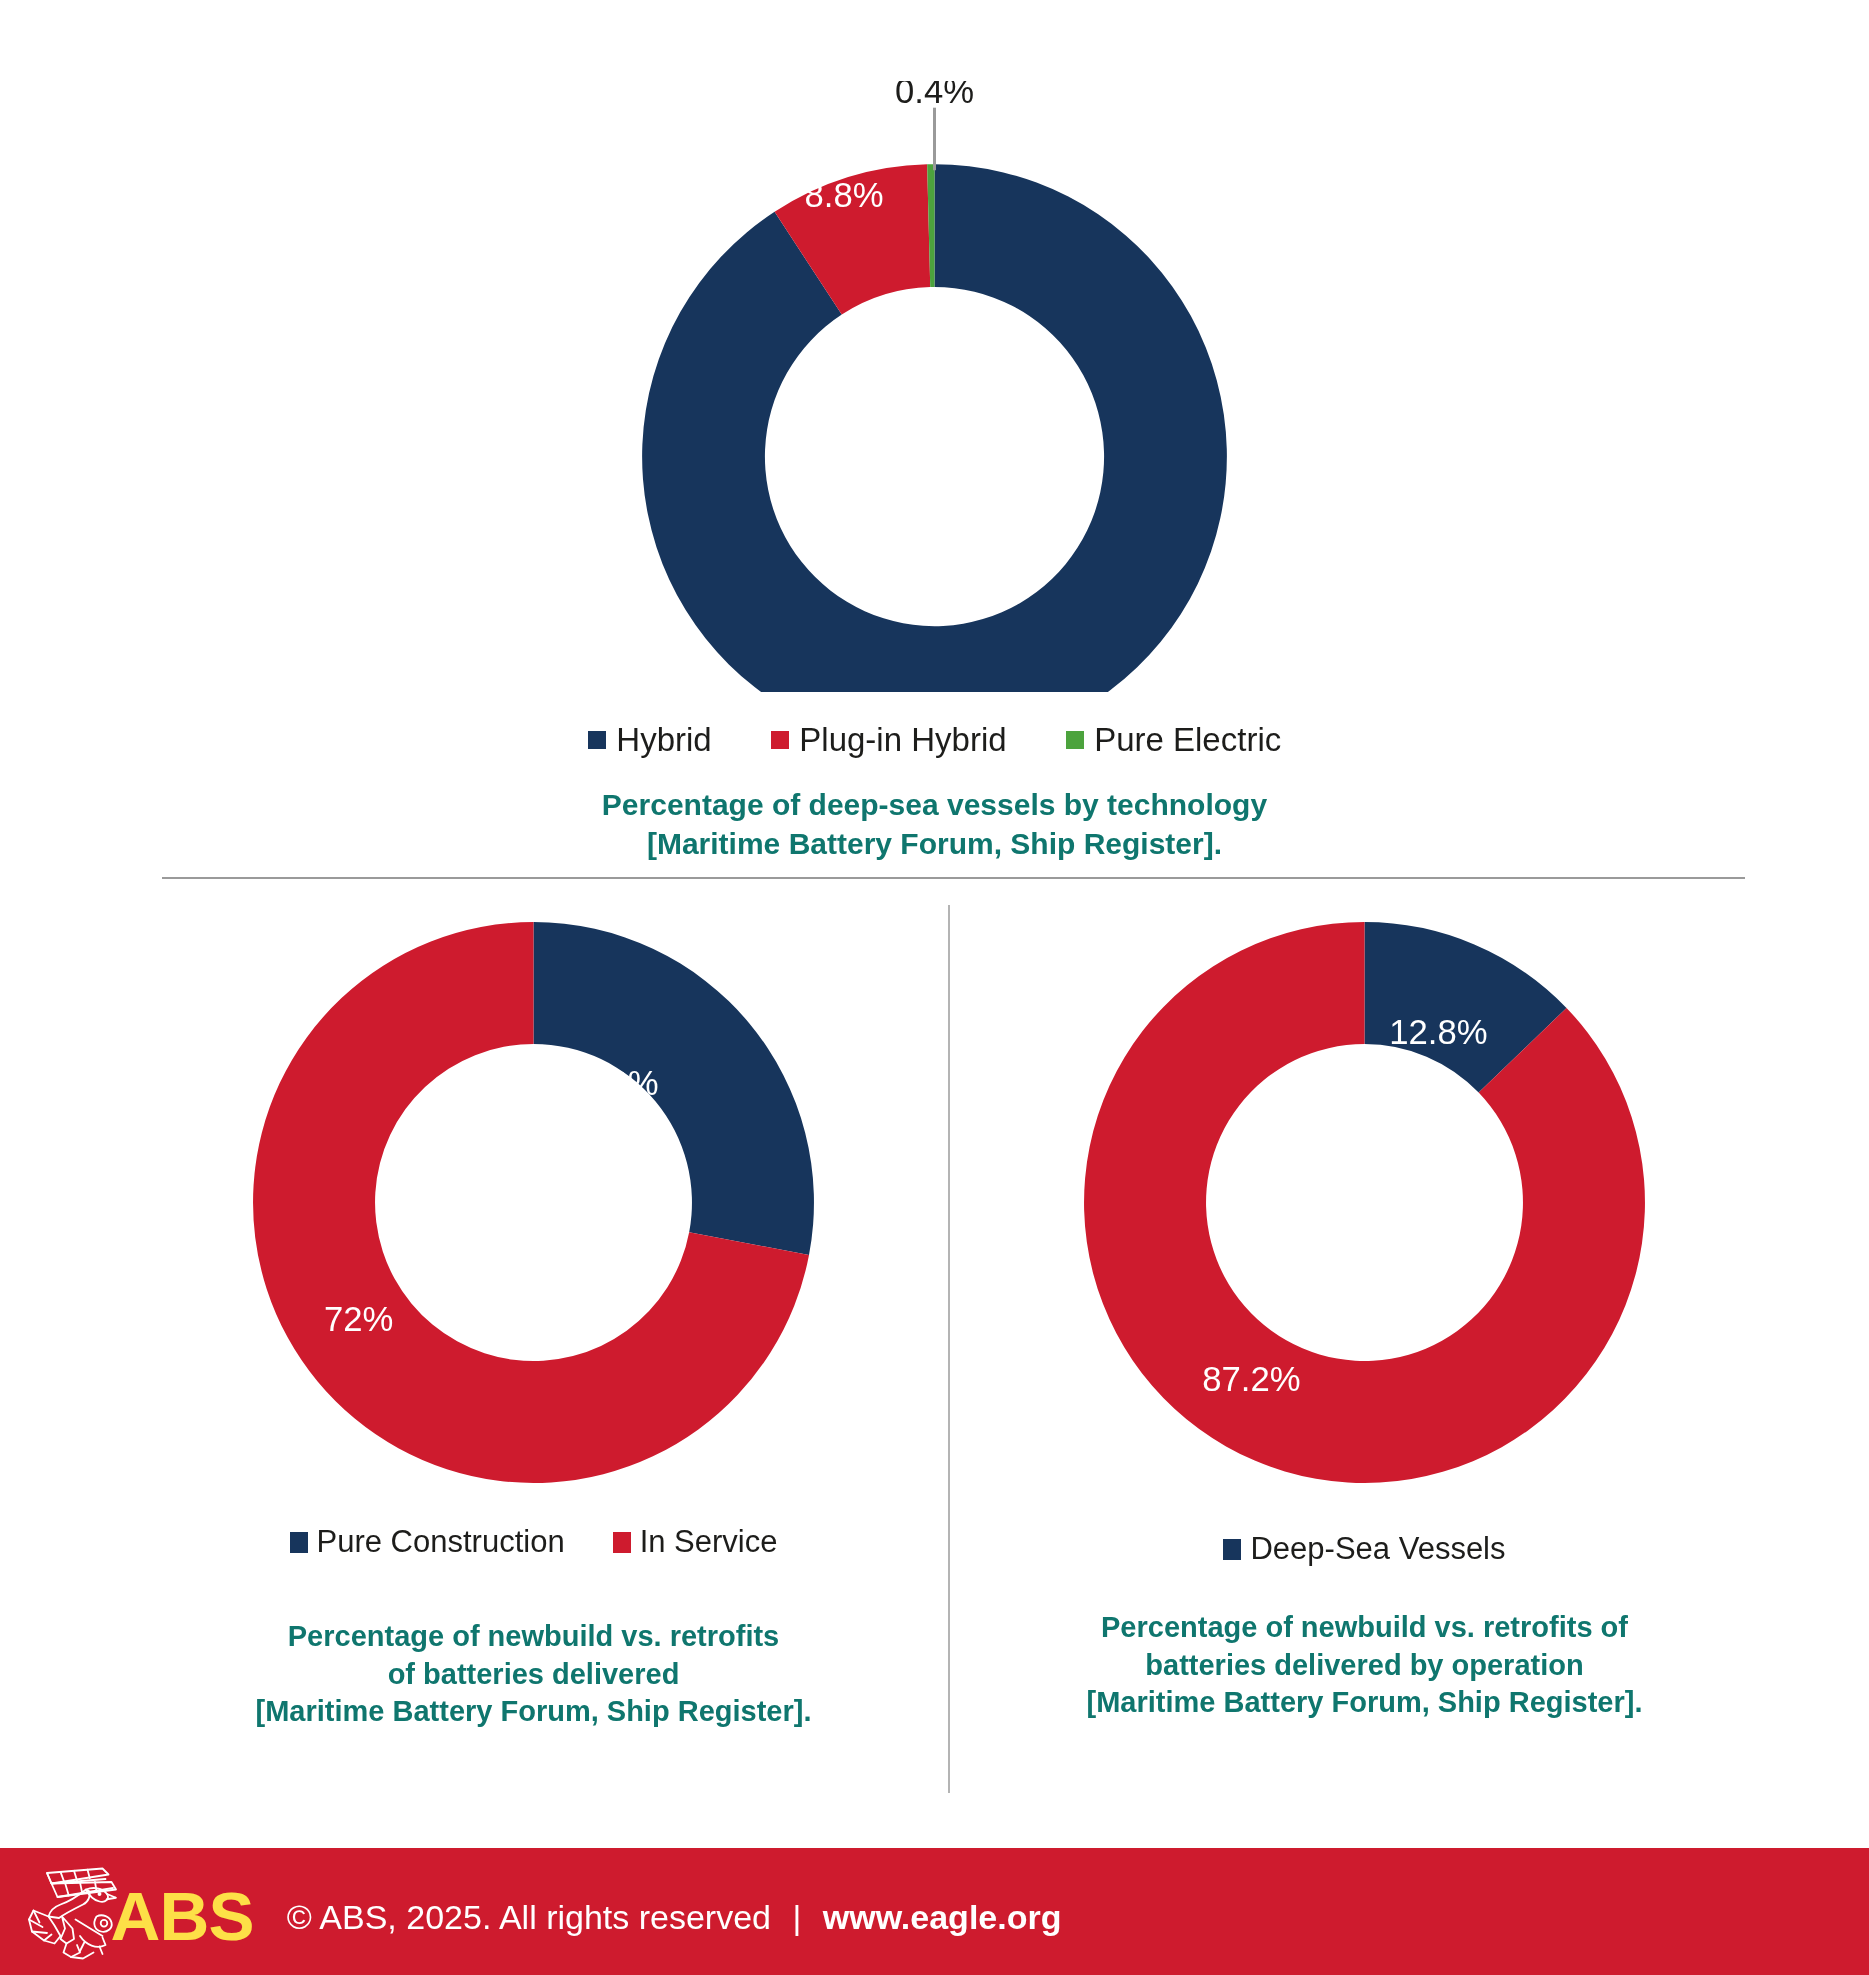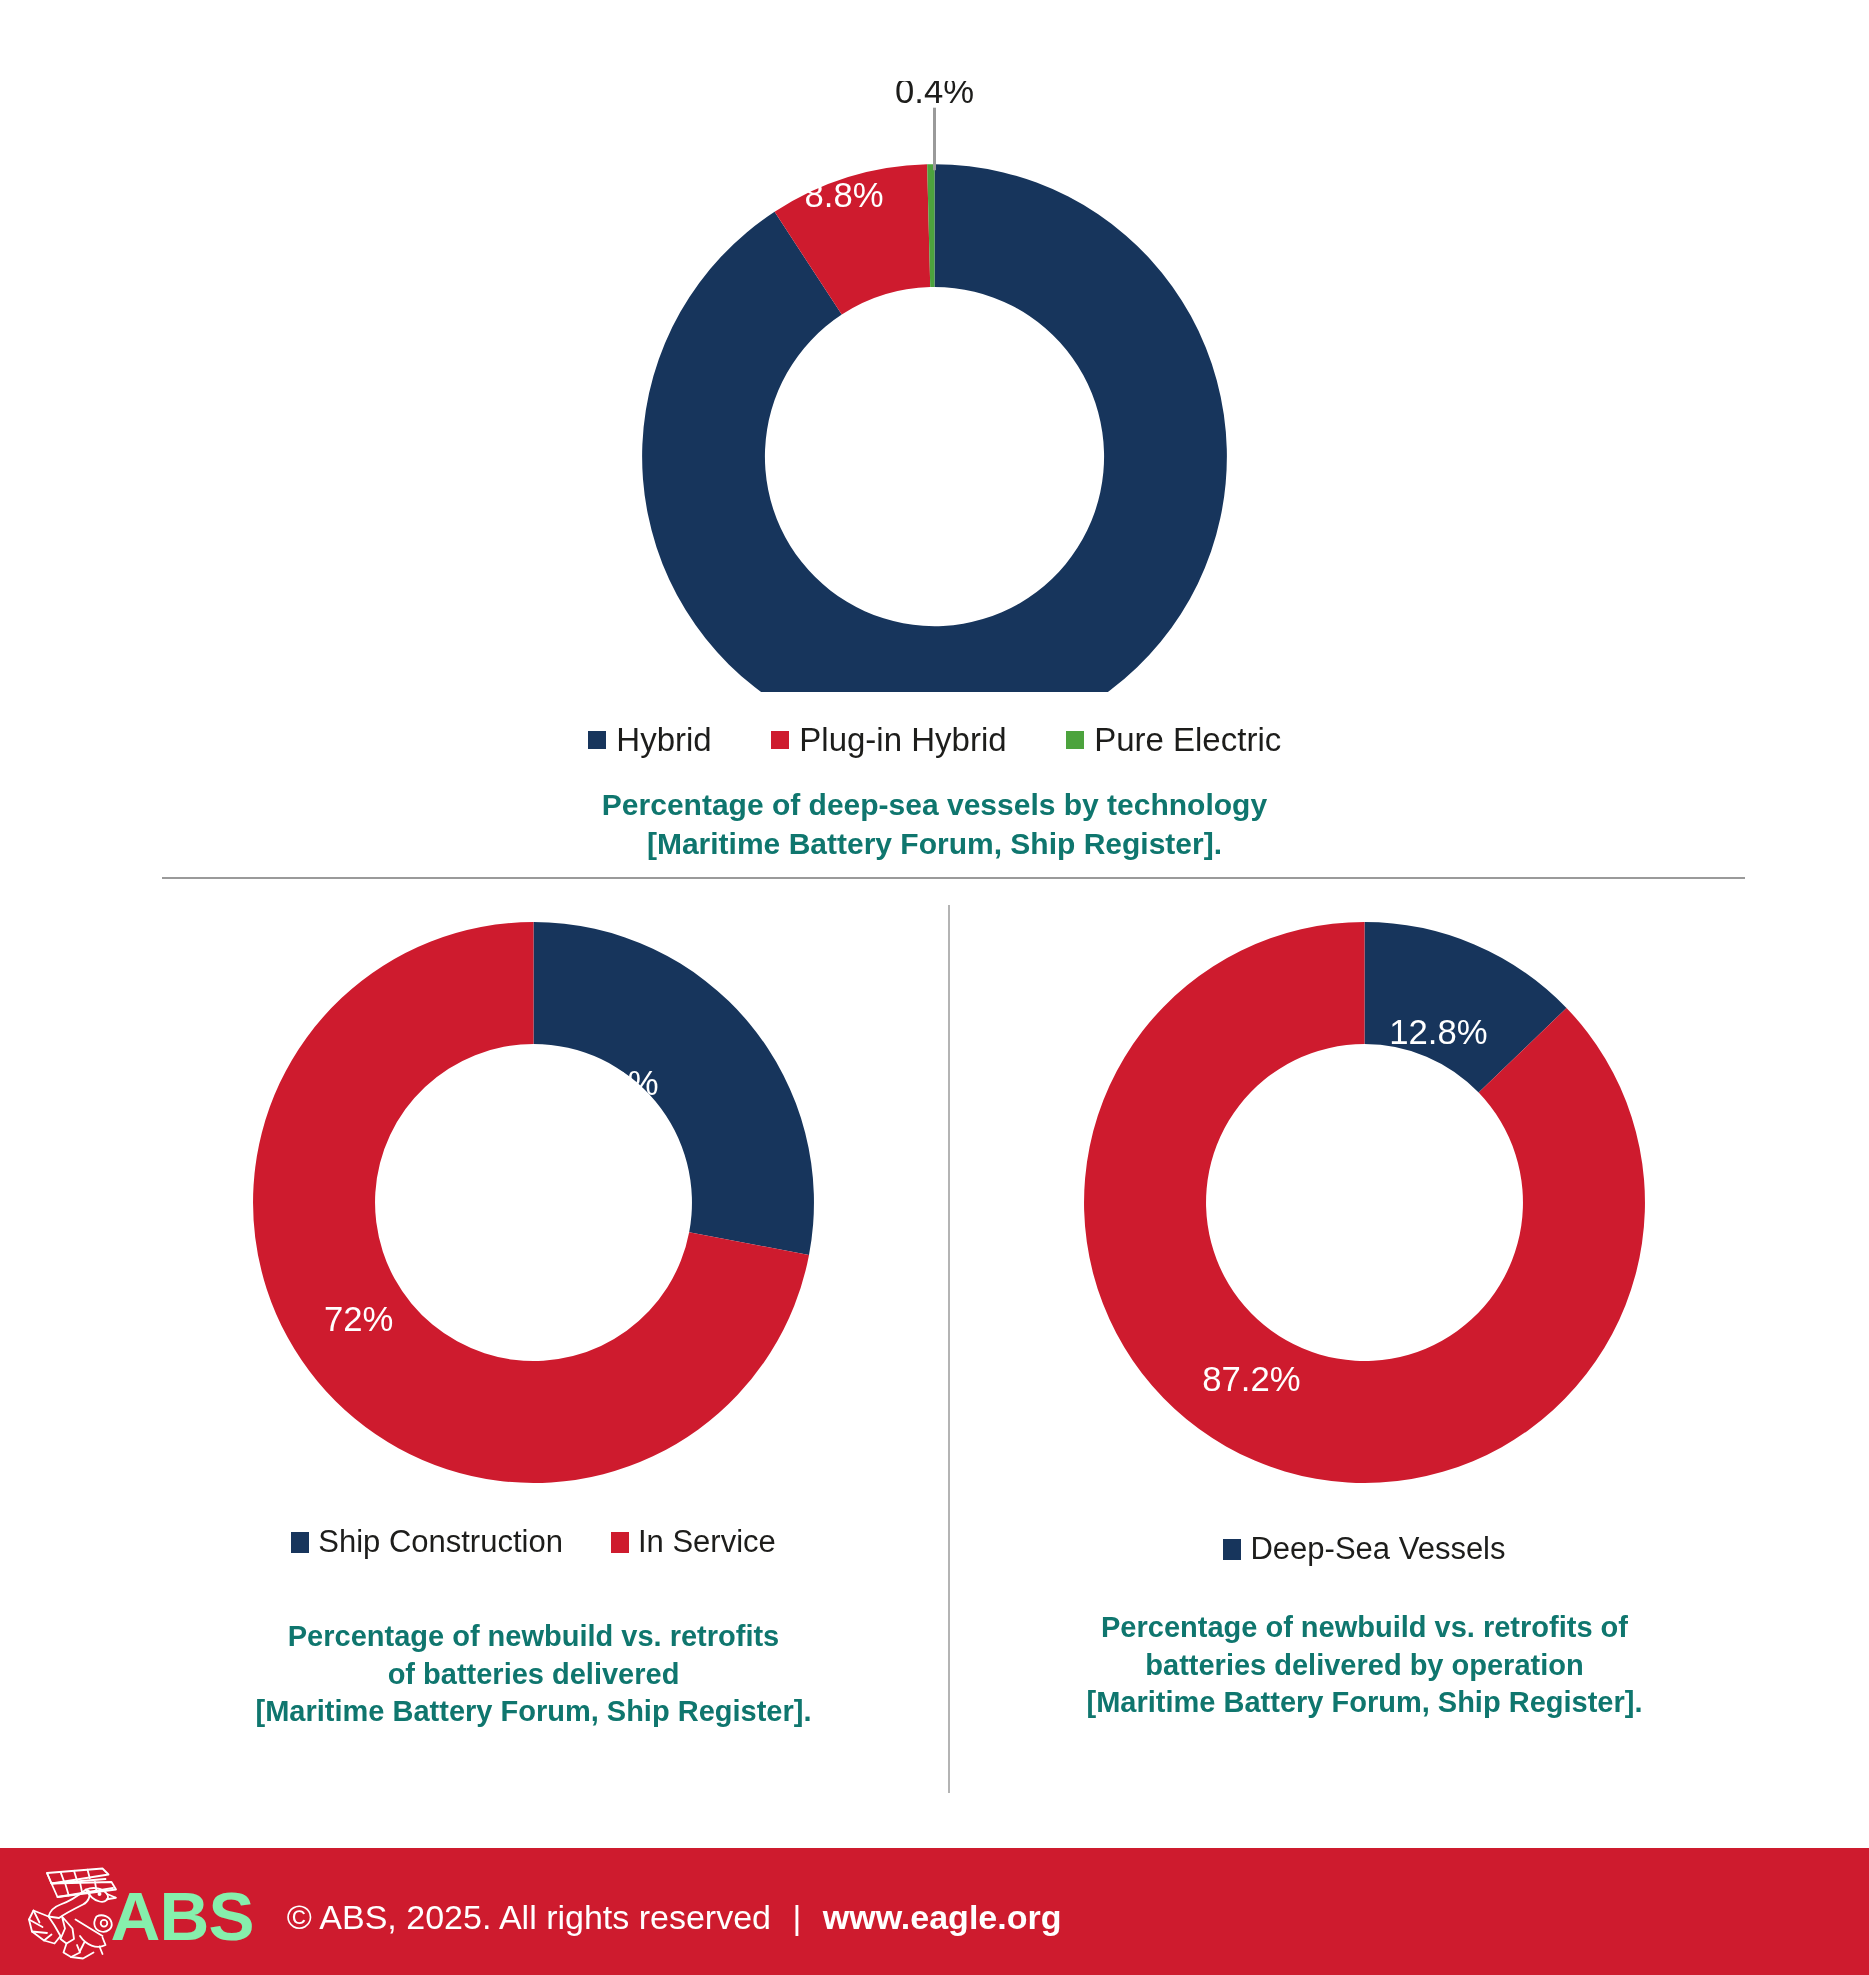--- a/index.html
+++ b/index.html
@@ -159,21 +159,21 @@
     align-items: center;
     margin-left: 21px;
   }
   #footer .eagle {
     width: 100px;
     height: 96px;
     flex: none;
     display: block;
   }
   #footer .wordmark {
-    color: #86efac;
+    color: #fde047;
     font-family: "Liberation Sans", sans-serif;
     font-weight: bold;
     font-size: 69px;
     letter-spacing: -0.8px;
     margin-left: -10.6px;
     line-height: 1;
     position: relative;
     top: 4.5px;
   }
   #footer .footer-text {
@@ -249,21 +249,21 @@
             <path d="M 745.4108572710722 449.7058490258896 A 372 372 0 1 1 379.99999999999994 8 L 379.99999999999994 169.82000000000002 A 210.17999999999998 210.17999999999998 0 1 0 586.4571343581557 419.38380469962766 Z" fill="#CE1B2E"></path>
           </g>
         <text class="slice-label" x="500" y="225" font-size="46">28%</text>
         <text class="slice-label" x="148" y="538" font-size="46">72%</text>
       </svg>
     </div>
 
     <div class="legend">
       <span class="legend-item">
         <span class="legend-swatch" style="background:#17355C"></span>
-        <span class="legend-label">Ship Construction</span>
+        <span class="legend-label">Pure Construction</span>
       </span>
       <span class="legend-item">
         <span class="legend-swatch" style="background:#CE1B2E"></span>
         <span class="legend-label">In Service</span>
       </span>
     </div>
 
     <div class="caption">Percentage of newbuild vs. retrofits
 of batteries delivered
 [Maritime Battery Forum, Ship Register].</div>

